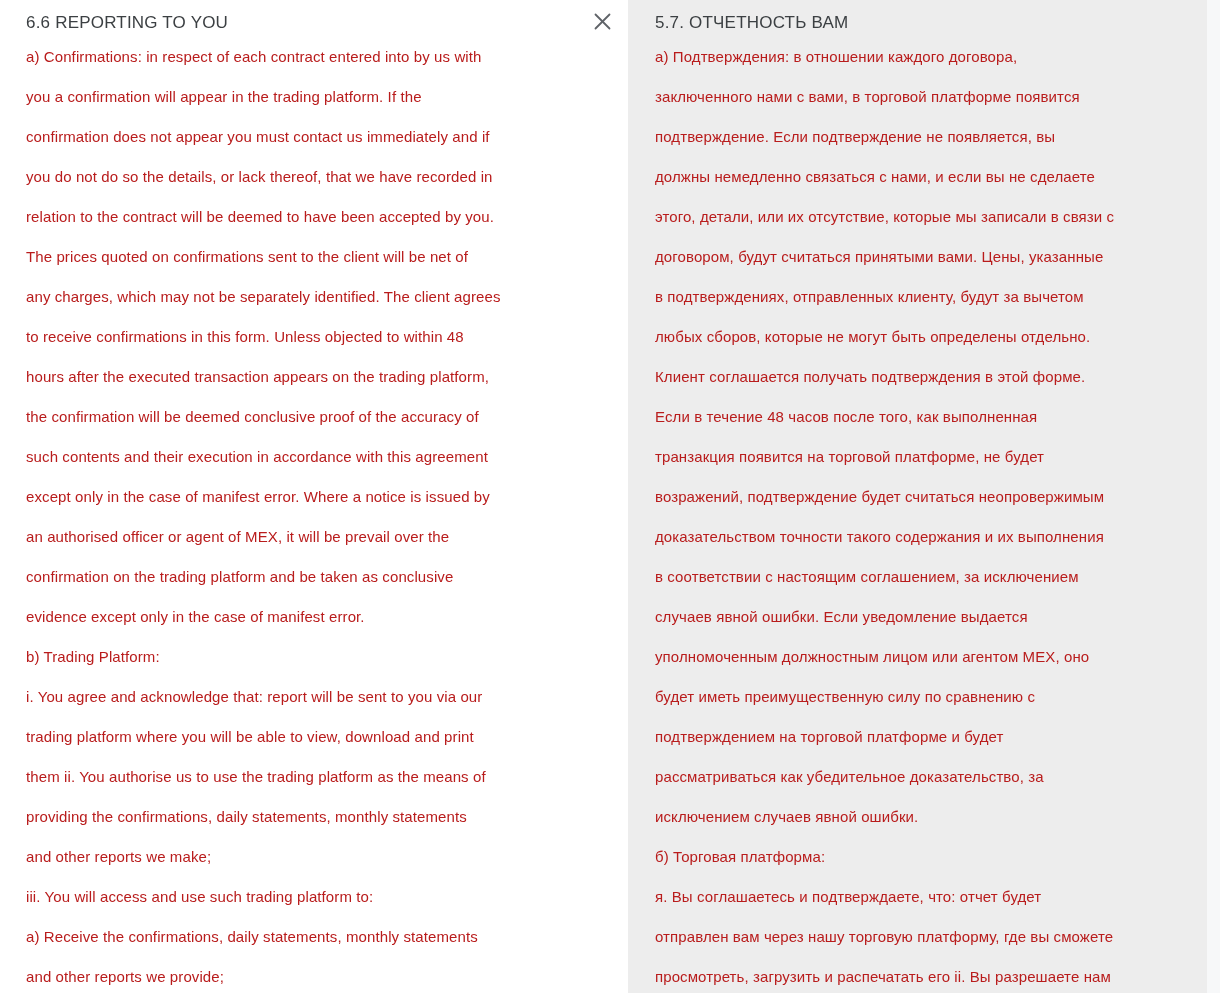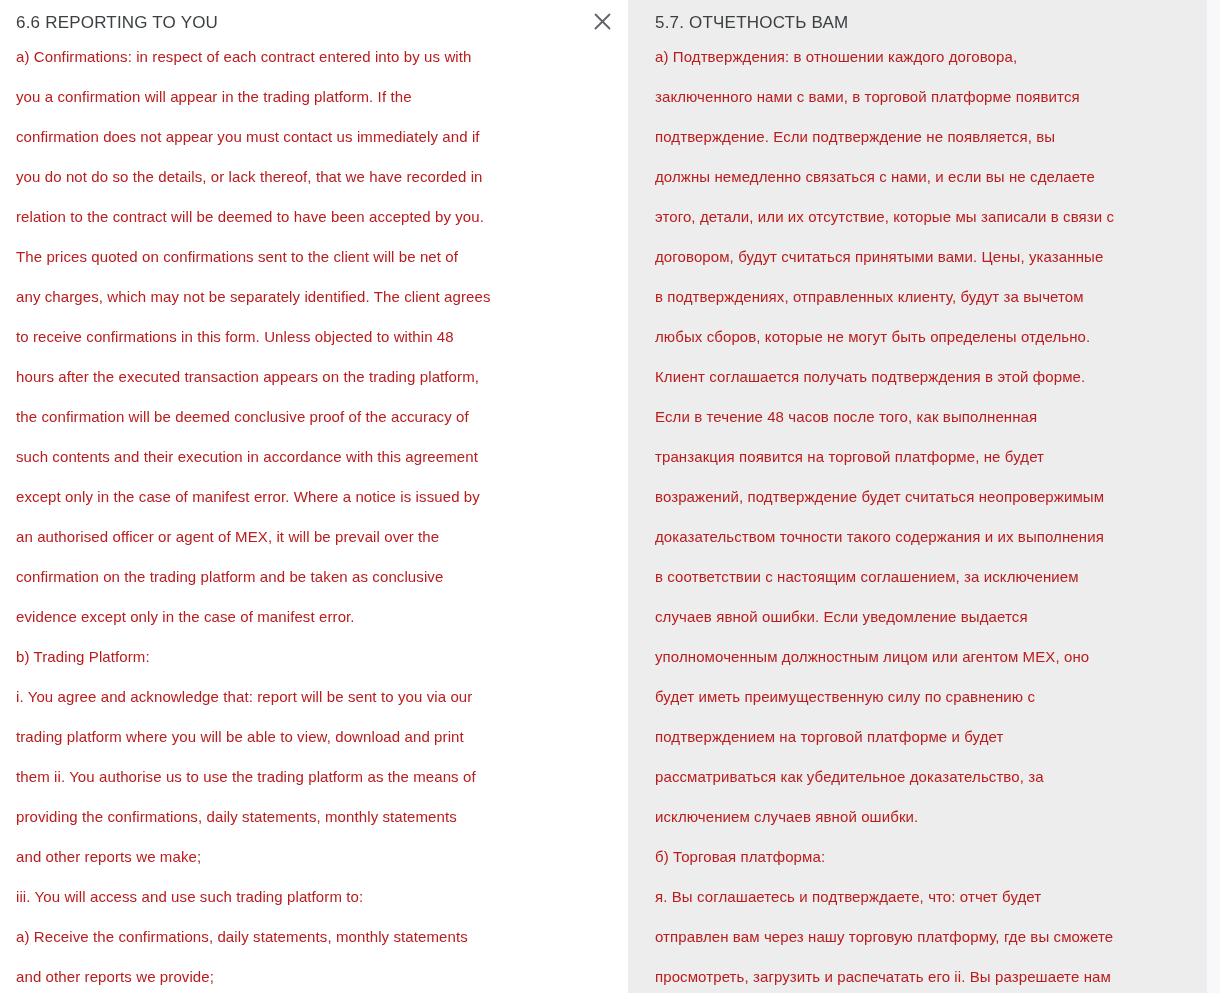--- a/index.html
+++ b/index.html
@@ -14,21 +14,21 @@
     font-size: 17px;
     line-height: 28px;
     color: #3c4043;
   }
   .left-panel {
     position: absolute;
     left: 0; top: 0;
     width: 697px;
     height: 993px;
     background: #ffffff;
-    padding: 9px 36px 0 16px;
+    padding: 9px 36px 0 26px;
     overflow: hidden;
   }
   .right-panel {
     position: absolute;
     left: 628px; top: 0;
     width: 579px;
     height: 993px;
     background: #ededed;
     padding: 9px 10px 0 27px;
     overflow: hidden;

